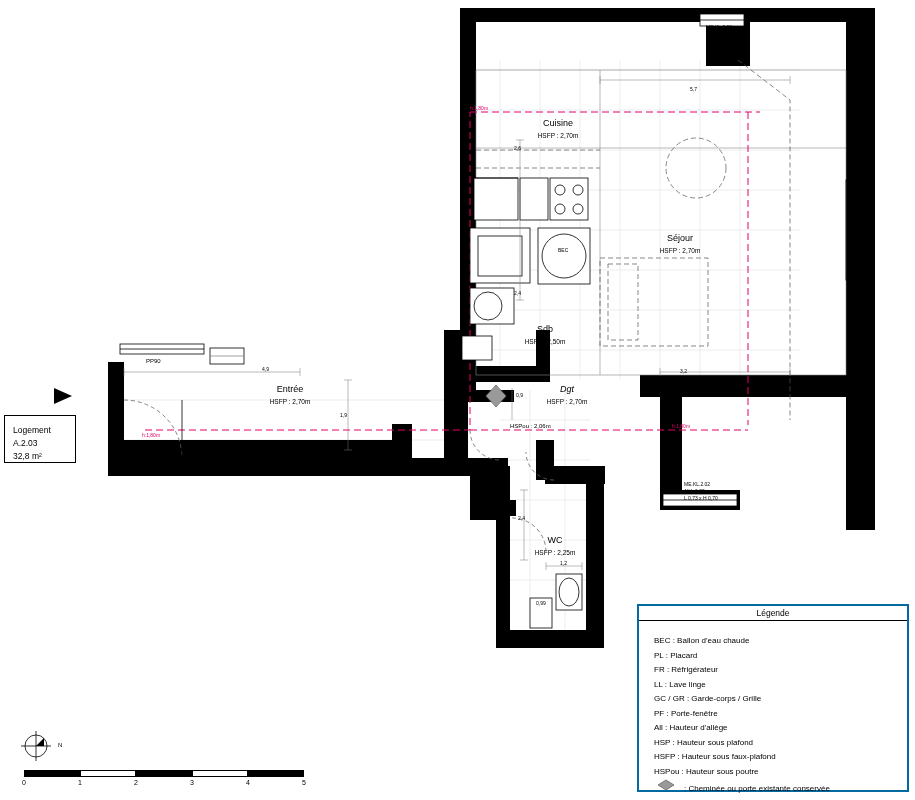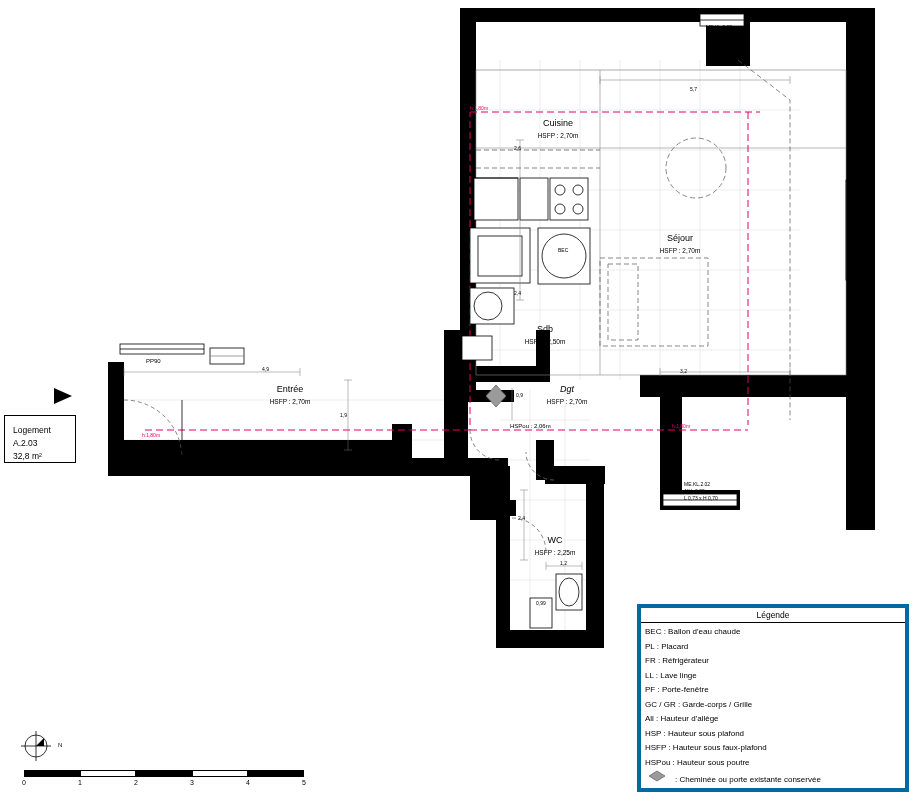--- a/index.html
+++ b/index.html
@@ -5,24 +5,24 @@
   html,body{margin:0;padding:0;background:#ffffff;}
   body{width:915px;height:800px;position:relative;font-family:"Liberation Sans",sans-serif;overflow:hidden;}
   #plan{position:absolute;left:0;top:0;width:915px;height:800px;}
   .lbl{position:absolute;font-family:"Liberation Sans",sans-serif;color:#000;white-space:pre;}
   .room-name{font-size:9px;text-align:center;}
   .room-sub{font-size:6.5px;text-align:center;}
   .tiny{font-size:5px;}
   .tiny6{font-size:6px;}
   .redtiny{font-size:5px;color:#e2006a;}
   
-  #legend{position:absolute;left:637px;top:604px;width:272px;height:188px;border:4px solid #0369a1;background:#fff;box-sizing:border-box;}
+  #legend{position:absolute;left:637px;top:604px;width:272px;height:188px;border:2px solid #0369a1;background:#fff;box-sizing:border-box;}
   #legend .title{font-size:8.5px;text-align:center;padding-top:2px;font-weight:normal;}
   #legend .hr{border-top:1px solid #000;margin:2px 0 0 0;}
-  #legend ul{list-style:none;margin:0;padding:2px 0 0 4px;}
+  #legend ul{list-style:none;margin:11px;padding:2px 0 0 4px;}
   #legend li{font-size:8px;line-height:14.5px;white-space:nowrap;}
   
   #logbox{position:absolute;left:4px;top:415px;width:72px;height:48px;border:1px solid #000;background:#fff;box-sizing:border-box;padding:8px 0 0 8px;}
   #logbox div{font-size:8.5px;line-height:13px;}
   
   #scalewrap{position:absolute;left:24px;top:770px;width:300px;height:26px;}
   .sbar{position:absolute;top:0;height:7px;border:1px solid #000;box-sizing:border-box;}
   .sbar.dark{background:#000;}
   .sbar.light{background:#fff;}
   .snum{position:absolute;top:9px;font-size:7px;transform:translateX(-50%);}
@@ -261,22 +261,22 @@
 </div>
 
 <div id="legend">
   <div class="title">Légende</div>
   <div class="hr"></div>
   <ul>
     <li>BEC : Ballon d'eau chaude</li>
     <li>PL : Placard</li>
     <li>FR : Réfrigérateur</li>
     <li>LL : Lave linge</li>
+    <li>GC / GR : Garde-corps / Grille</li>
     <li>PF : Porte-fenêtre</li>
-    <li>GC / GR : Garde-corps / Grille</li>
     <li>All : Hauteur d'allège</li>
     <li>HSP : Hauteur sous plafond</li>
     <li>HSFP : Hauteur sous faux-plafond</li>
     <li>HSPou : Hauteur sous poutre</li>
     <li>
       <svg class="legend-arrow" width="30" height="12">
         <path d="M12,1 L20,6 L12,11 L4,6 Z" fill="#9a9a9a" stroke="#6a6a6a" stroke-width="0.8"></path>
       </svg><span>: Cheminée ou porte existante conservée</span>
     </li>
   </ul>

